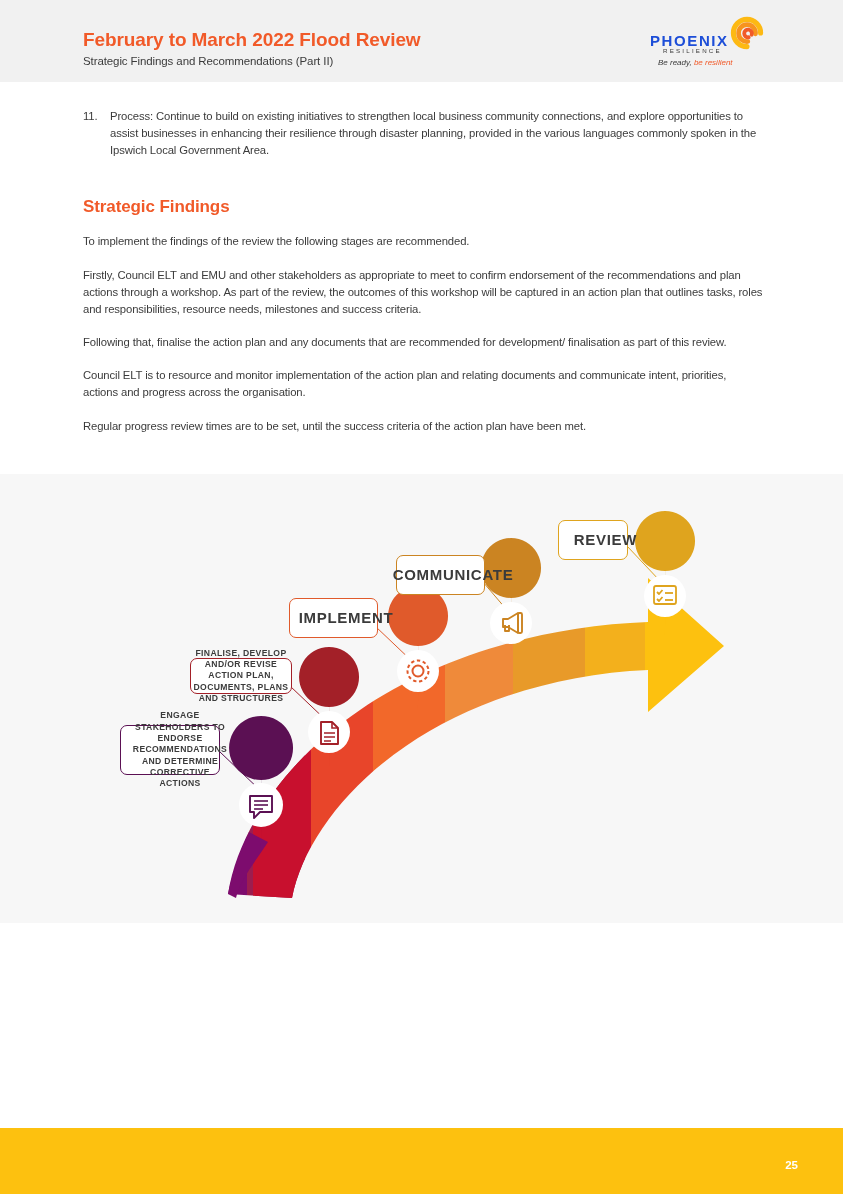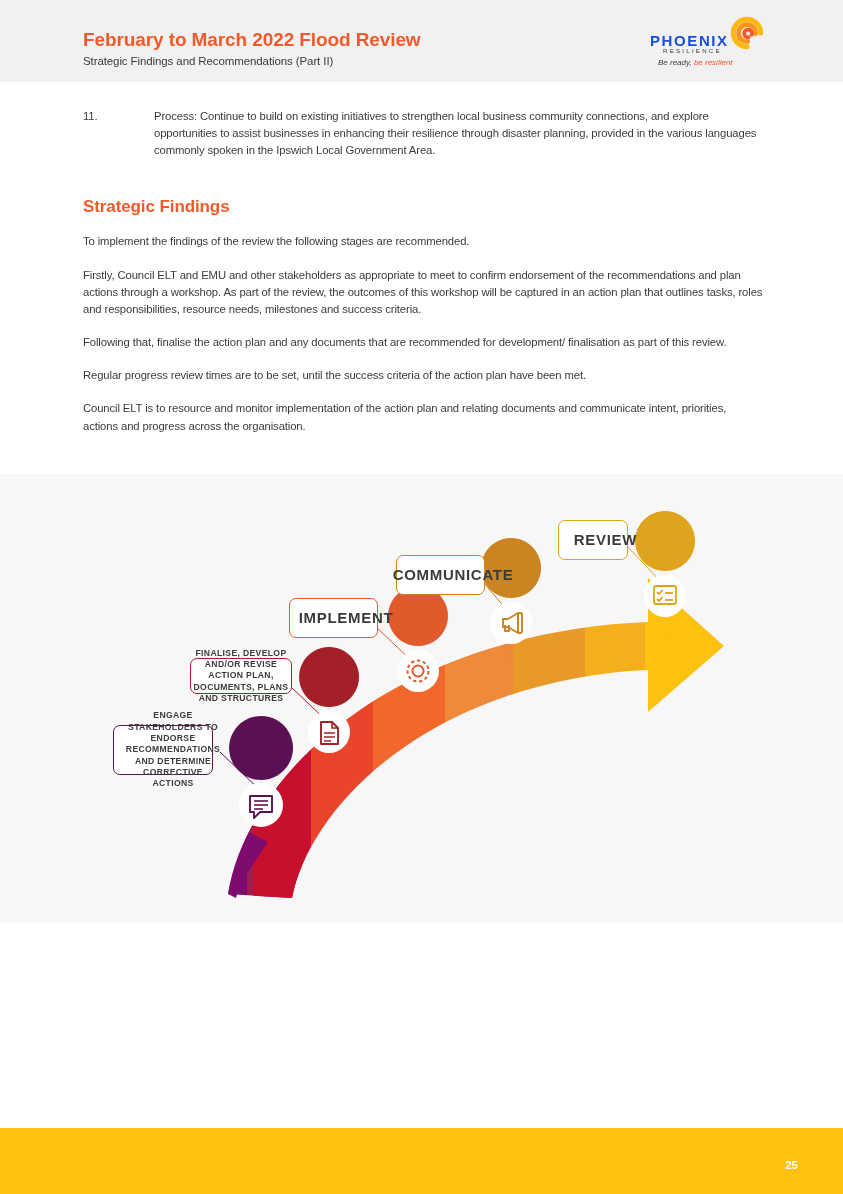--- a/index.html
+++ b/index.html
@@ -104,21 +104,21 @@
     display: flex;
     font-size: 11.3px;
     color: #3b3b3b;
     line-height: 1.52;
     letter-spacing: -0.12px;
   }
   .rec-num {
     width: 27px;
     flex: 0 0 27px;
   }
-  .rec-text { flex: 1; margin-left: 44px; }
+  .rec-text { flex: 1; }
 
   p.body-para {
     font-size: 11.3px;
     color: #3b3b3b;
     line-height: 1.52;
     letter-spacing: -0.12px;
     margin: 0 0 16px 0;
   }
   .spacer-lg { height: 38px; }
 
@@ -208,22 +208,22 @@
     <div class="rec-text">Process: Continue to build on existing initiatives to strengthen local business community connections, and explore opportunities to assist businesses in enhancing their resilience through disaster planning, provided in the various languages commonly spoken in the Ipswich Local Government Area.</div>
   </div>
 
   <div class="spacer-lg"></div>
 
   <h2 class="section-heading heading-lg">Strategic Findings</h2>
 
   <p class="body-para">To implement the findings of the review the following stages are recommended.</p>
   <p class="body-para">Firstly, Council ELT and EMU and other stakeholders as appropriate to meet to confirm endorsement of the recommendations and plan actions through a workshop. As part of the review, the outcomes of this workshop will be captured in an action plan that outlines tasks, roles and responsibilities, resource needs, milestones and success criteria.</p>
   <p class="body-para">Following that, finalise the action plan and any documents that are recommended for development/ finalisation as part of this review.</p>
+  <p class="body-para">Council ELT is to resource and monitor implementation of the action plan and relating documents and communicate intent, priorities, actions and progress across the organisation.</p>
   <p class="body-para">Regular progress review times are to be set, until the success criteria of the action plan have been met.</p>
-  <p class="body-para">Council ELT is to resource and monitor implementation of the action plan and relating documents and communicate intent, priorities, actions and progress across the organisation.</p>
 </div>
 
 <div class="diagram-panel">
 
   <svg class="diagram-svg" width="843" height="449" viewBox="0 0 843 449">
     <defs>
       <clipPath id="arrowClip">
         <path d="M228 420
                  C 238 356, 286 286, 360 236
                  C 436 184, 540 152, 648 148
@@ -303,21 +303,21 @@
       <g fill="none" stroke="#dfa41e" stroke-width="1.8" stroke-linejoin="round">
         <rect x="654" y="112" width="22" height="18" rx="2"></rect>
         <path d="M657 118 l2 2 l3.5 -4"></path>
         <path d="M657 125 l2 2 l3.5 -4"></path>
         <line x1="665" y1="119" x2="673" y2="119"></line>
         <line x1="665" y1="126" x2="673" y2="126"></line>
       </g>
     </g>
   </svg>
 
-  <div class="callout" style="left:113px; top:725px; width:100px; height:50px; border:1.4px solid #5b1053;
+  <div class="callout" style="left:120px; top:725px; width:100px; height:50px; border:1.4px solid #5b1053;
               transform:translateY(-474px);padding-left:20px;">
     <div class="callout-label">ENGAGE STAKEHOLDERS TO ENDORSE RECOMMENDATIONS AND DETERMINE CORRECTIVE ACTIONS</div>
   </div>
 
   <div class="callout" style="left:190px; top:658px; width:102px; height:36px; border:1.4px solid #a32028;
               transform:translateY(-474px);">
     <div class="callout-label">FINALISE, DEVELOP AND/OR REVISE ACTION PLAN, DOCUMENTS, PLANS AND STRUCTURES</div>
   </div>
 
   <div class="callout" style="left:289px; top:598px; width:89px; height:40px; border:1.4px solid #e05a2b;

